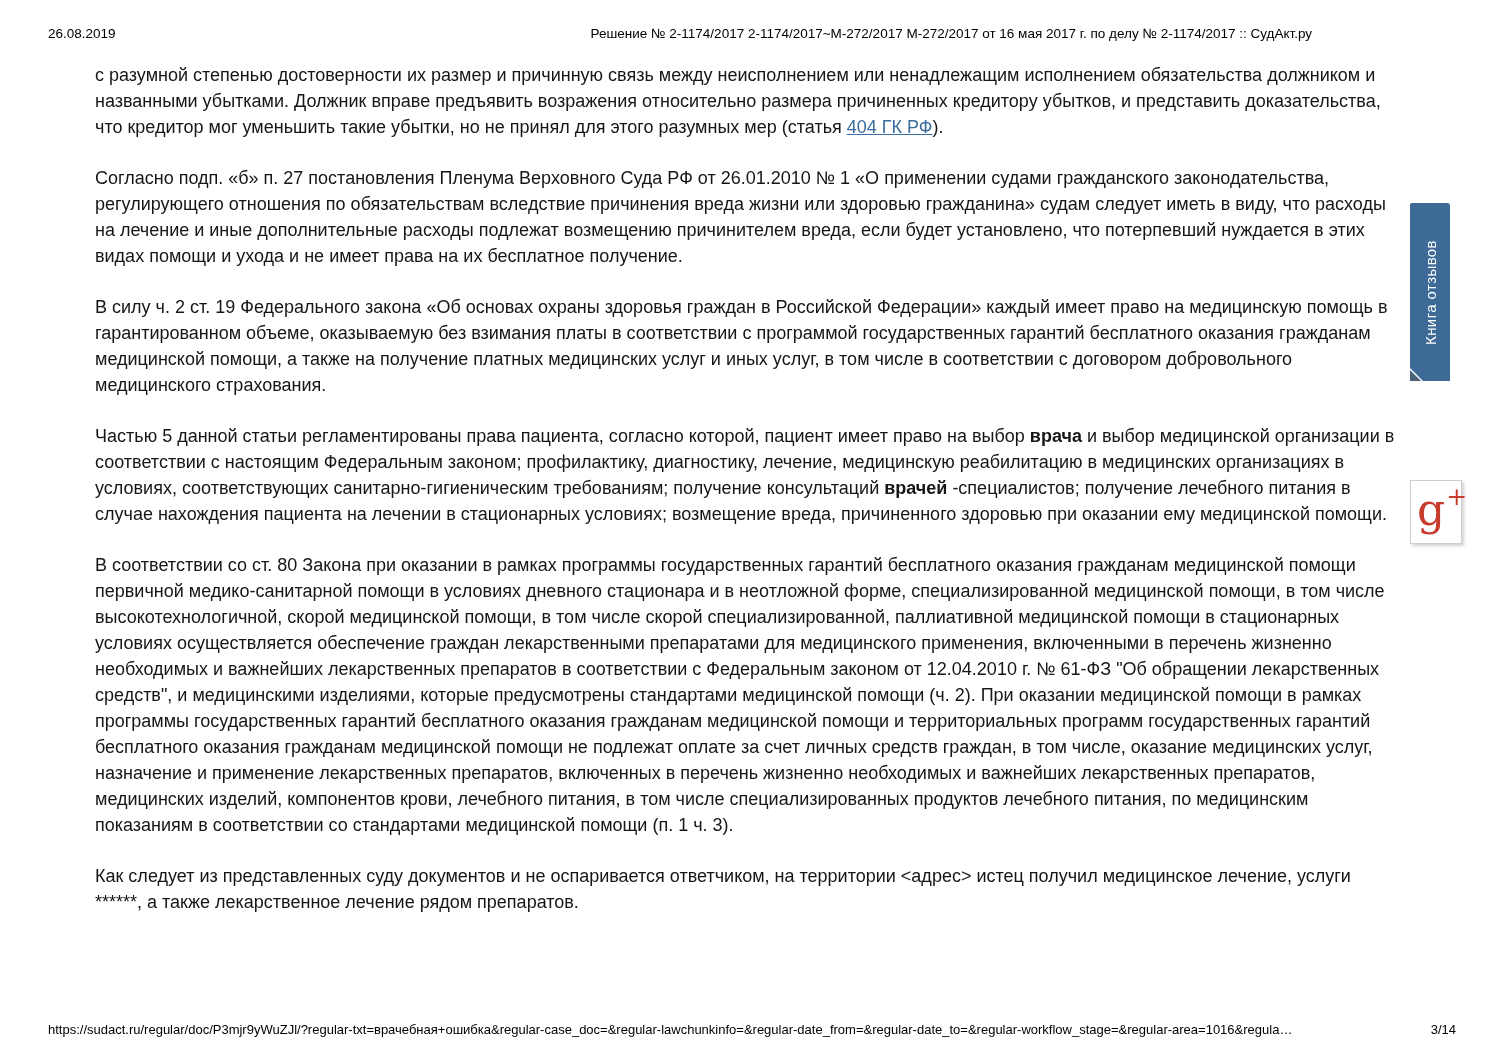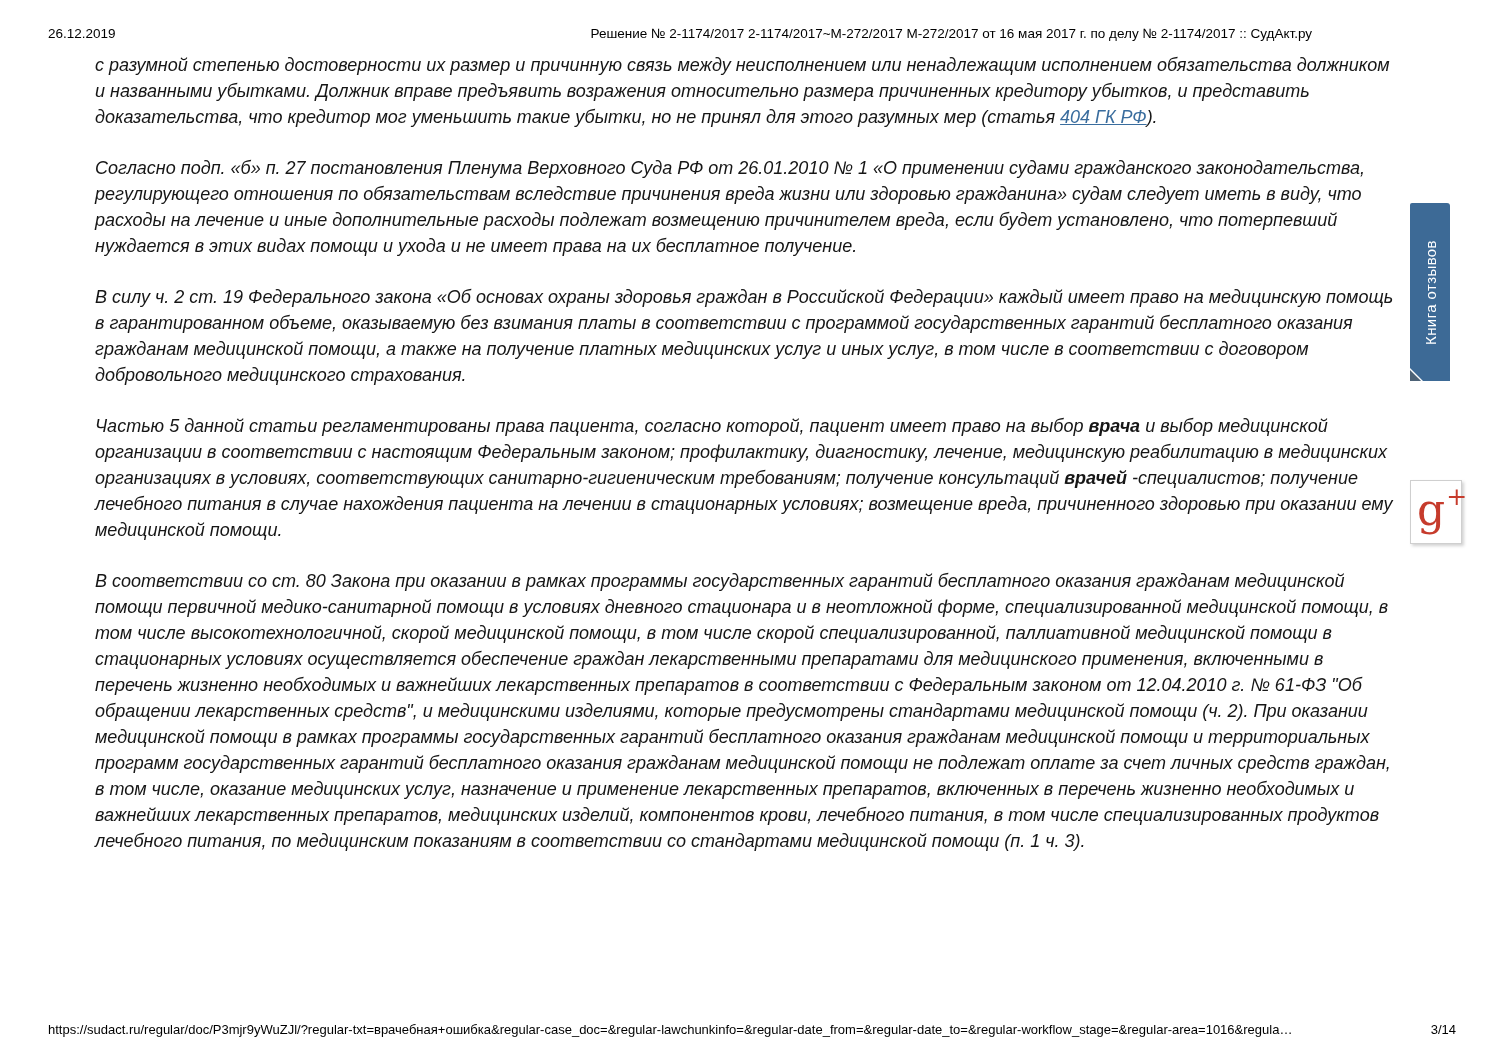--- a/index.html
+++ b/index.html
@@ -19,24 +19,23 @@
   
   .print-header {
     position: absolute; top: 26px; left: 48px; right: 48px;
     font-size: 13.5px; color: #000; line-height: 16px;
   }
   .print-date { position: absolute; left: 0; top: 0; }
   .print-title { text-align: right; padding: 0 140px; white-space: nowrap; overflow: hidden; }
 
   
   .content {
-    position: absolute; top: 52px; left: 95px; width: 1300px;
+    position: absolute; top: 62px; left: 95px; width: 1300px;
     font-size: 18px; line-height: 26px; color: #161616;
     text-align: left;
-    font-style: italic;
   }
   .para { margin-bottom: 25px; }
   .doc-link {
     color: var(--link-blue, #3a6d9e);
     text-decoration: underline;
     cursor: pointer;
   }
   .para b { font-weight: bold; }
 
   
@@ -96,30 +95,31 @@
     white-space: nowrap; overflow: hidden;
   }
   .page-indicator { position: absolute; right: 0; top: 0; }
 </style>
 </head>
 <body>
 
 <div class="page">
 
   <div class="print-header">
-    <span class="print-date">26.12.2019</span>
+    <span class="print-date">26.08.2019</span>
     <div class="print-title">Решение № 2-1174/2017 2-1174/2017~М-272/2017 М-272/2017 от 16 мая 2017 г. по делу № 2-1174/2017 :: СудАкт.ру</div>
   </div>
 
   <div class="content">
       <p class="para"><span>с разумной степенью достоверности их размер и причинную связь между неисполнением или ненадлежащим исполнением обязательства должником и названными убытками. Должник вправе предъявить возражения относительно размера причиненных кредитору убытков, и представить доказательства, что кредитор мог уменьшить такие убытки, но не принял для этого разумных мер (статья </span><a href="#" class="doc-link">404 ГК РФ</a><span>).</span></p>
       <p class="para"><span>Согласно подп. «б» п. 27 постановления Пленума Верховного Суда РФ от 26.01.2010 № 1 «О применении судами гражданского законодательства, регулирующего отношения по обязательствам вследствие причинения вреда жизни или здоровью гражданина» судам следует иметь в виду, что расходы на лечение и иные дополнительные расходы подлежат возмещению причинителем вреда, если будет установлено, что потерпевший нуждается в этих видах помощи и ухода и не имеет права на их бесплатное получение.</span></p>
       <p class="para"><span>В силу ч. 2 ст. 19 Федерального закона «Об основах охраны здоровья граждан в Российской Федерации» каждый имеет право на медицинскую помощь в гарантированном объеме, оказываемую без взимания платы в соответствии с программой государственных гарантий бесплатного оказания гражданам медицинской помощи, а также на получение платных медицинских услуг и иных услуг, в том числе в соответствии с договором добровольного медицинского страхования.</span></p>
       <p class="para"><span>Частью 5 данной статьи регламентированы права пациента, согласно которой, пациент имеет право на выбор </span><b>врача</b><span> и выбор медицинской организации в соответствии с настоящим Федеральным законом; профилактику, диагностику, лечение, медицинскую реабилитацию в медицинских организациях в условиях, соответствующих санитарно-гигиеническим требованиям; получение консультаций </span><b>врачей</b><span> -специалистов; получение лечебного питания в случае нахождения пациента на лечении в стационарных условиях; возмещение вреда, причиненного здоровью при оказании ему медицинской помощи.</span></p>
       <p class="para"><span>В соответствии со ст. 80 Закона при оказании в рамках программы государственных гарантий бесплатного оказания гражданам медицинской помощи первичной медико-санитарной помощи в условиях дневного стационара и в неотложной форме, специализированной медицинской помощи, в том числе высокотехнологичной, скорой медицинской помощи, в том числе скорой специализированной, паллиативной медицинской помощи в стационарных условиях осуществляется обеспечение граждан лекарственными препаратами для медицинского применения, включенными в перечень жизненно необходимых и важнейших лекарственных препаратов в соответствии с Федеральным законом от 12.04.2010 г. № 61-ФЗ "Об обращении лекарственных средств", и медицинскими изделиями, которые предусмотрены стандартами медицинской помощи (ч. 2). При оказании медицинской помощи в рамках программы государственных гарантий бесплатного оказания гражданам медицинской помощи и территориальных программ государственных гарантий бесплатного оказания гражданам медицинской помощи не подлежат оплате за счет личных средств граждан, в том числе, оказание медицинских услуг, назначение и применение лекарственных препаратов, включенных в перечень жизненно необходимых и важнейших лекарственных препаратов, медицинских изделий, компонентов крови, лечебного питания, в том числе специализированных продуктов лечебного питания, по медицинским показаниям в соответствии со стандартами медицинской помощи (п. 1 ч. 3).</span></p>
+      <p class="para"><span>Как следует из представленных суду документов и не оспаривается ответчиком, на территории &lt;адрес&gt; истец получил медицинское лечение, услуги ******, а также лекарственное лечение рядом препаратов.</span></p>
     </div>
 
   <div class="feedback-tab">
     <span class="feedback-label">Книга отзывов</span>
   </div>
   <div class="feedback-fold"></div>
 
   <div class="gplus-card">
     <span class="gplus-g">g</span><span class="gplus-plus">+</span>
   </div>

